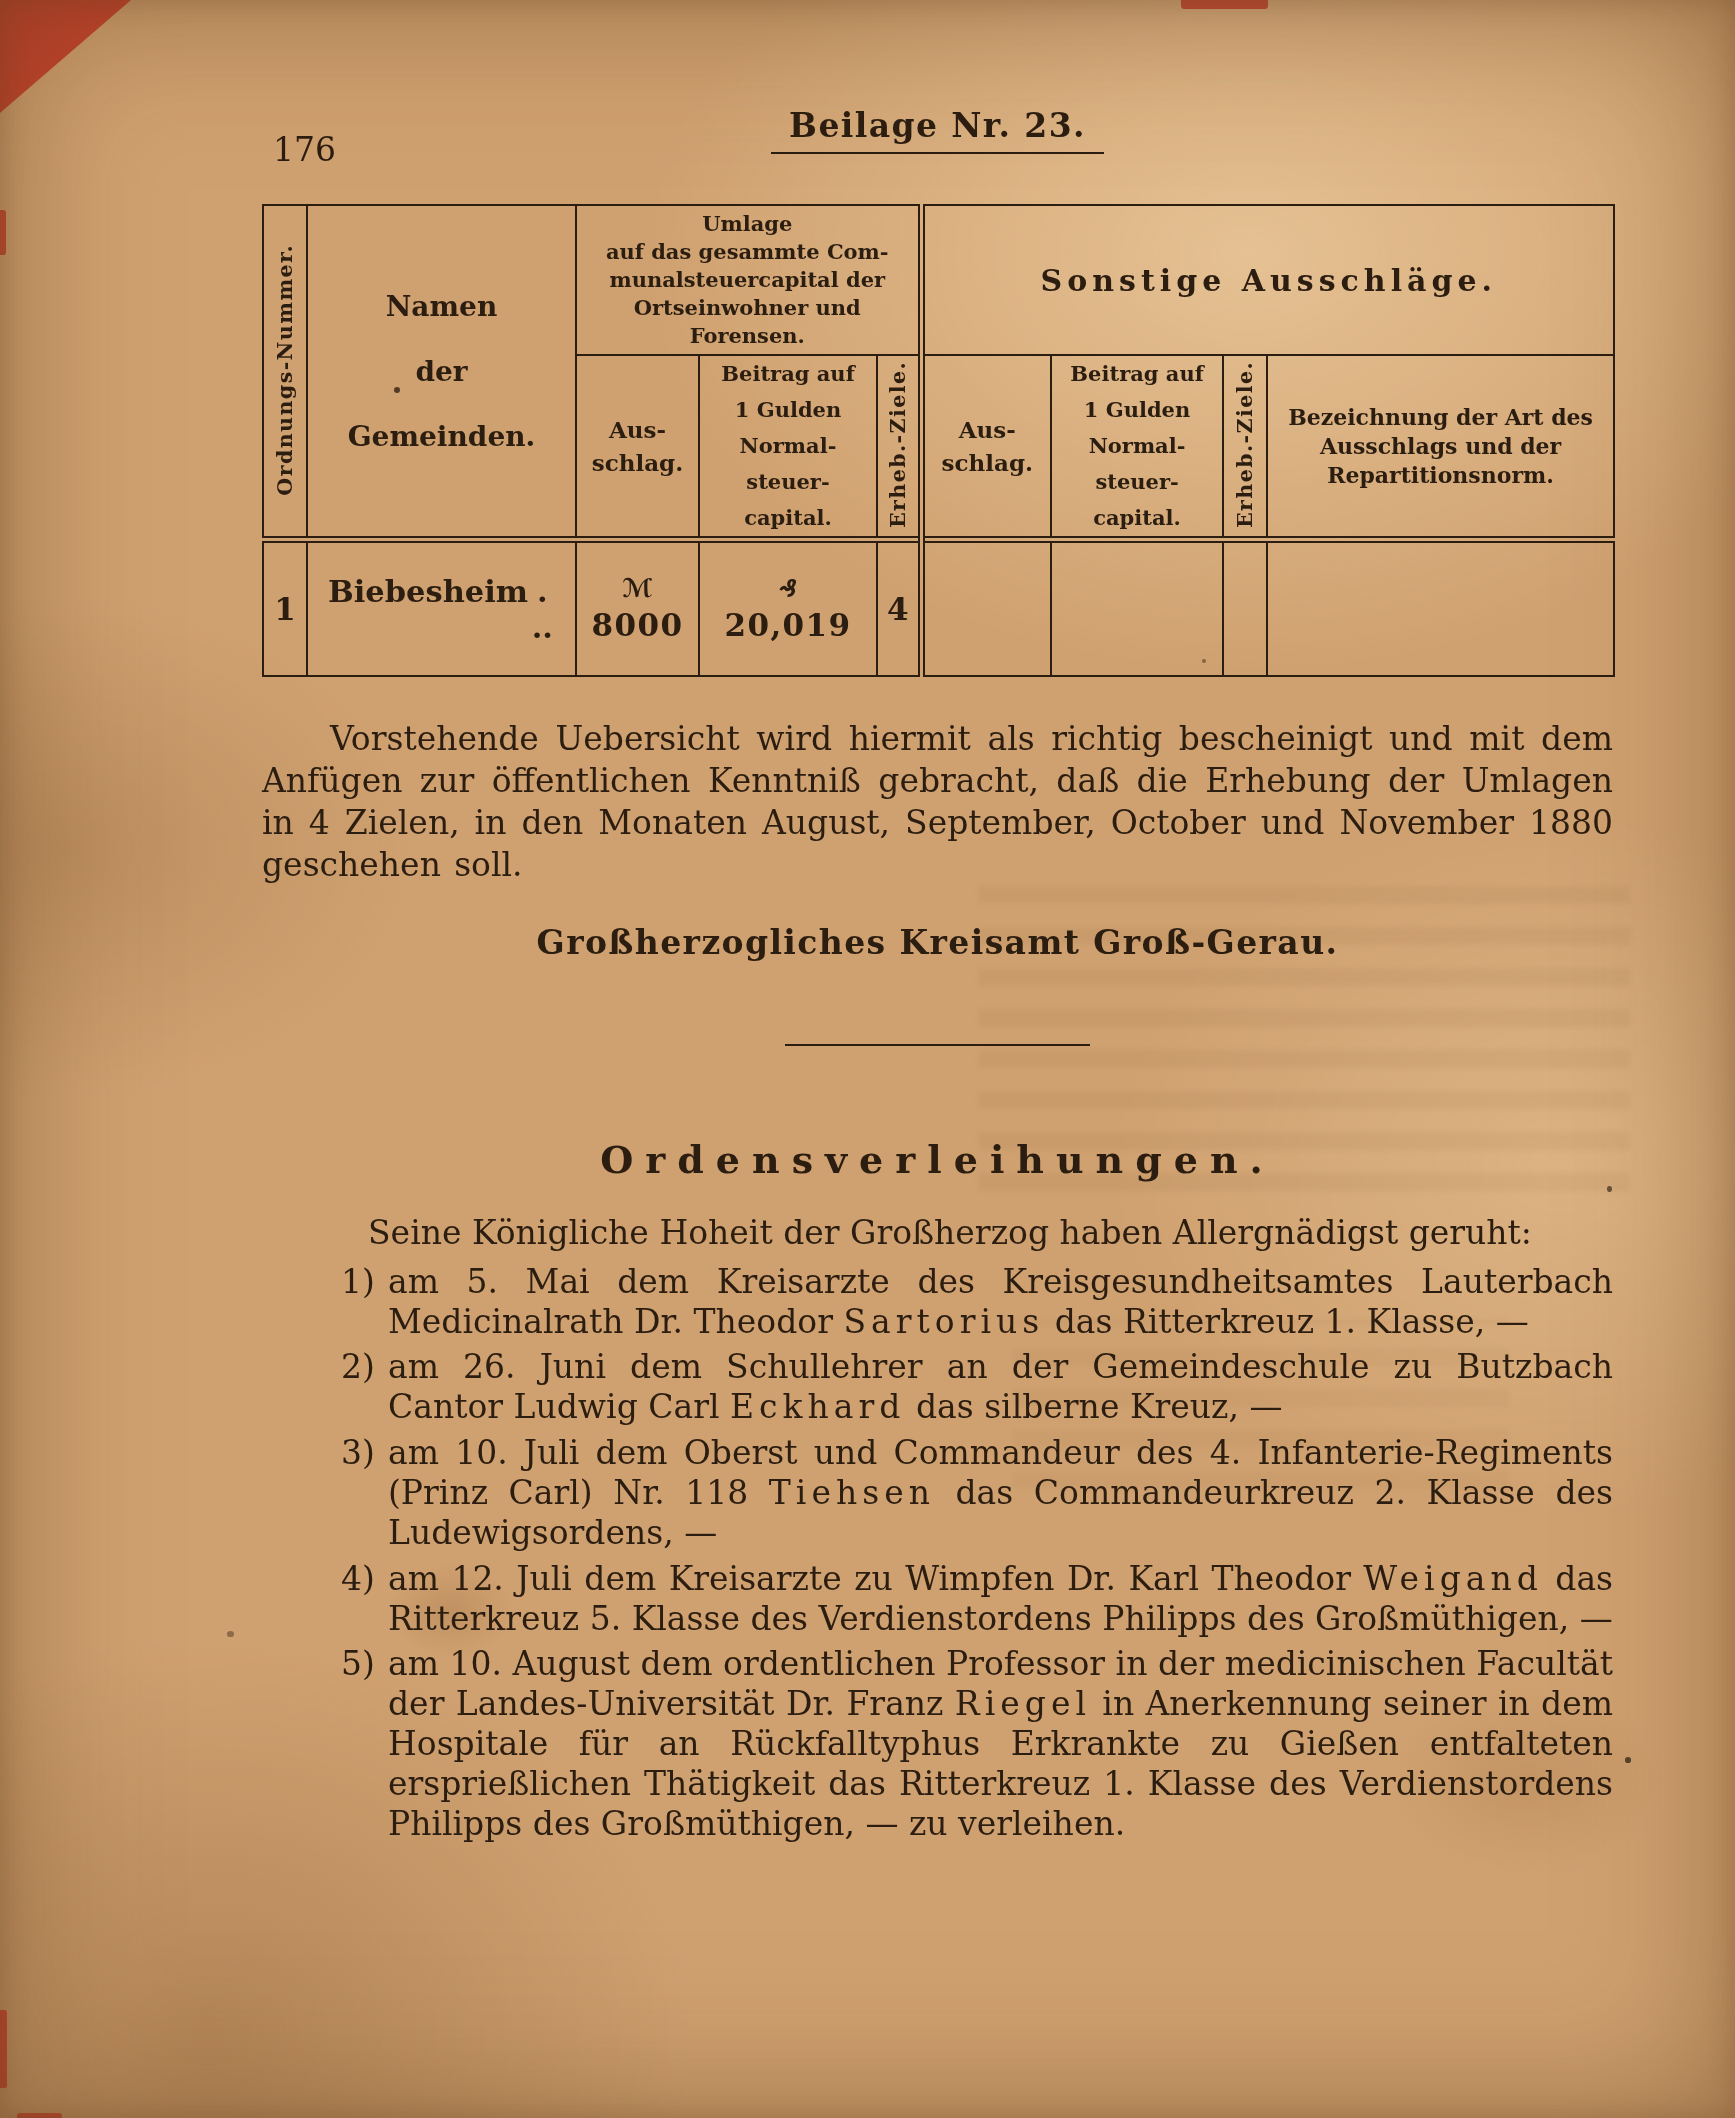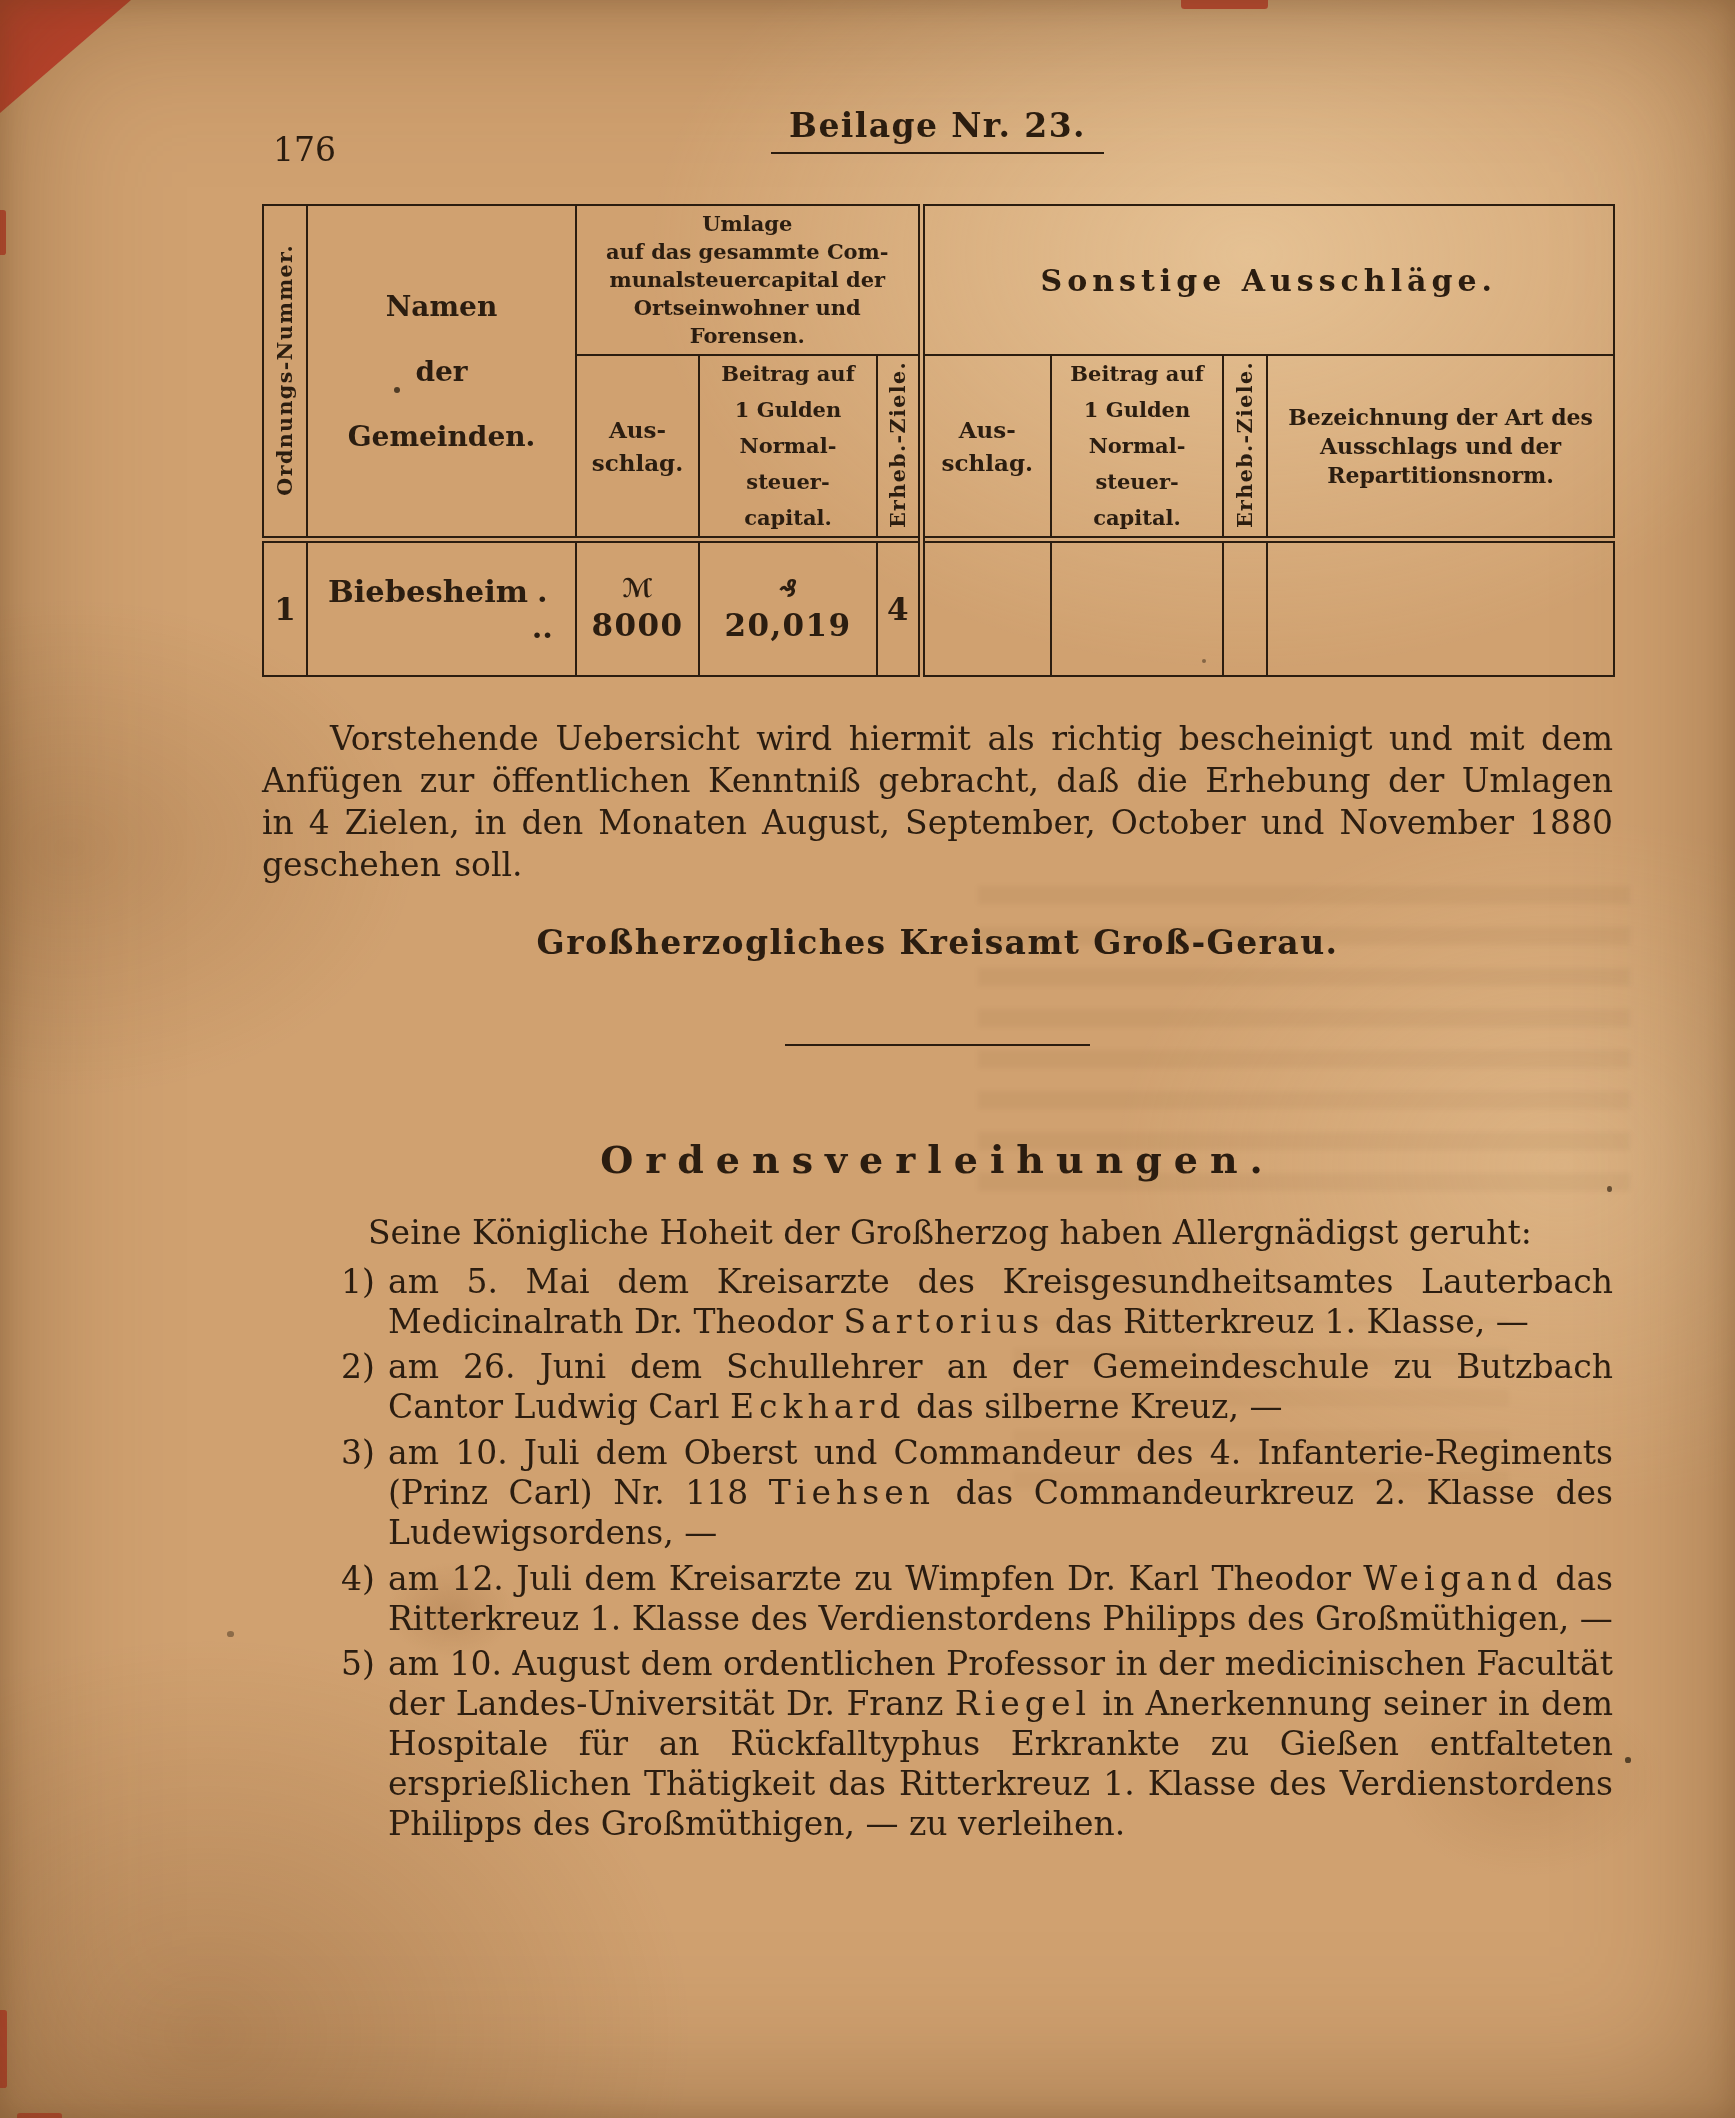--- a/index.html
+++ b/index.html
@@ -219,21 +219,21 @@
     <div class="order-item">
       <span class="order-num">2)</span>
       <span class="order-text"><span>am 26. Juni dem Schullehrer an der Gemeindeschule zu Butzbach Cantor Ludwig Carl </span><span class="spaced-name">Eckhard</span><span> das silberne Kreuz, —</span></span>
     </div>
     <div class="order-item">
       <span class="order-num">3)</span>
       <span class="order-text"><span>am 10. Juli dem Oberst und Commandeur des 4. Infanterie-Regiments (Prinz Carl) Nr. 118 </span><span class="spaced-name">Tiehsen</span><span> das Commandeurkreuz 2. Klasse des Ludewigsordens, —</span></span>
     </div>
     <div class="order-item">
       <span class="order-num">4)</span>
-      <span class="order-text"><span>am 12. Juli dem Kreisarzte zu Wimpfen Dr. Karl Theodor </span><span class="spaced-name">Weigand</span><span> das Ritterkreuz 1. Klasse des Verdienstordens Philipps des Großmüthigen, —</span></span>
+      <span class="order-text"><span>am 12. Juli dem Kreisarzte zu Wimpfen Dr. Karl Theodor </span><span class="spaced-name">Weigand</span><span> das Ritterkreuz 5. Klasse des Verdienstordens Philipps des Großmüthigen, —</span></span>
     </div>
     <div class="order-item">
       <span class="order-num">5)</span>
       <span class="order-text"><span>am 10. August dem ordentlichen Professor in der medicinischen Facultät der Landes-Universität Dr. Franz </span><span class="spaced-name">Riegel</span><span> in Anerkennung seiner in dem Hospitale für an Rückfalltyphus Erkrankte zu Gießen entfalteten ersprießlichen Thätigkeit das Ritterkreuz 1. Klasse des Verdienstordens Philipps des Großmüthigen, — zu verleihen.</span></span>
     </div>
   </div>
 
 </div>
 
 <div class="vignette"></div>

